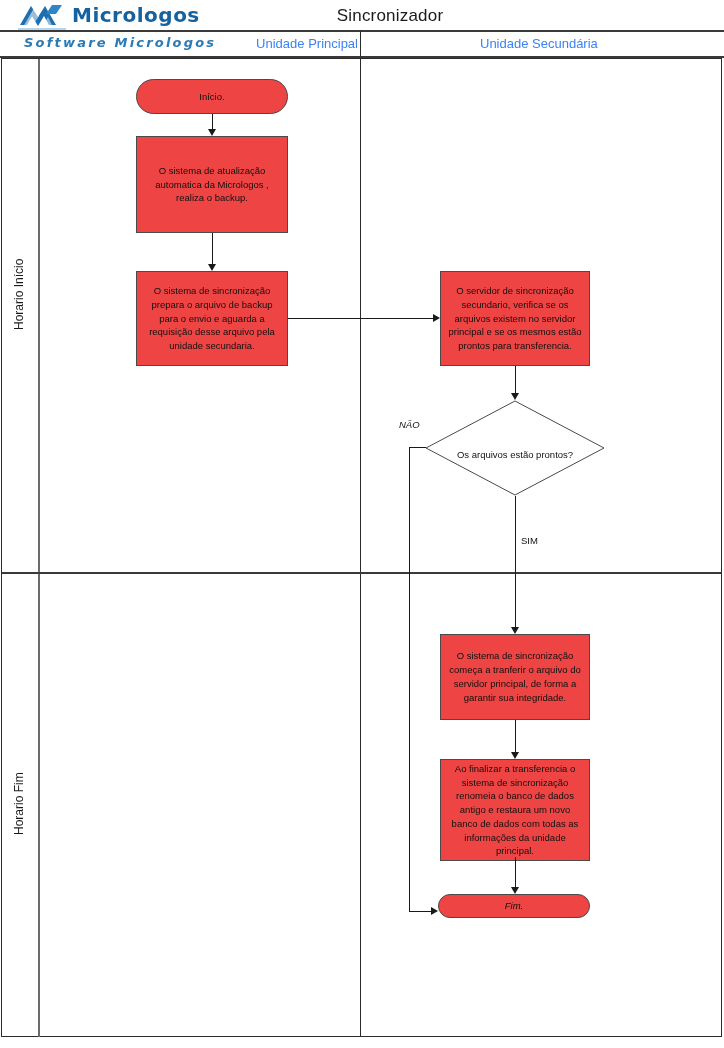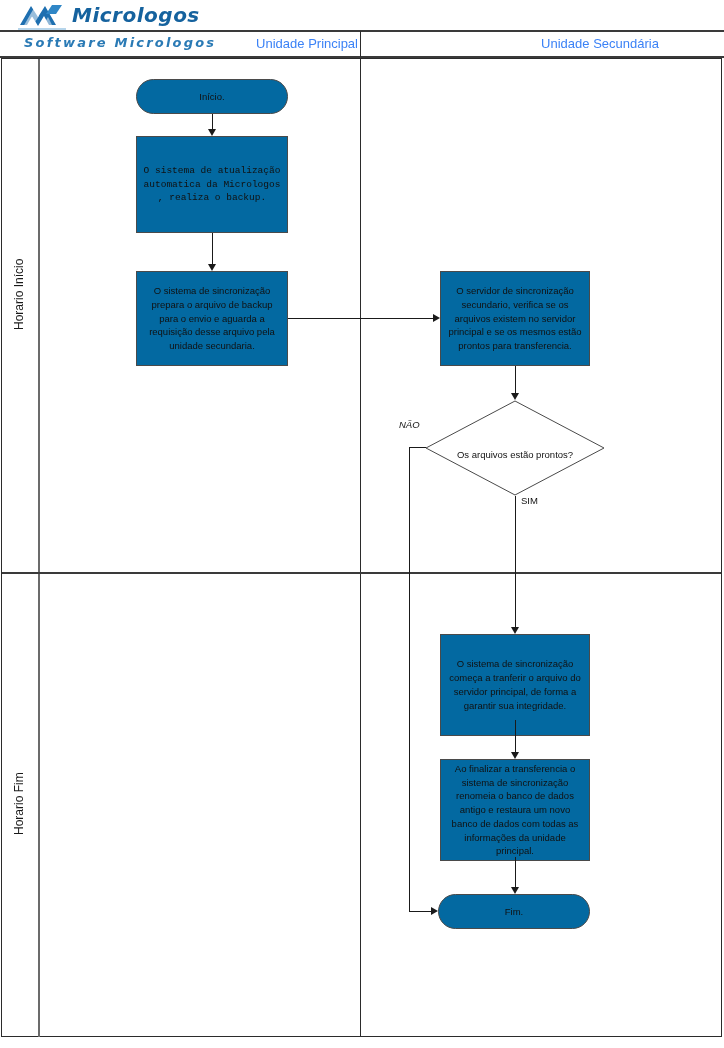--- a/index.html
+++ b/index.html
@@ -42,21 +42,20 @@
   .logo-mark {
     position: absolute;
     left: 0; top: 1px;
     width: 48px; height: 27px;
   }
   .logo-word {
     position: absolute;
     left: 54px; top: 1px;
     font-family: "DejaVu Sans", sans-serif;
     font-weight: bold;
-    font-style: italic;
     font-size: 20px;
     letter-spacing: .5px;
     color: #15629e;
     white-space: nowrap;
   }
   .logo-sub {
     position: absolute;
     left: 24px; top: 35px;
     font-family: "DejaVu Sans", sans-serif;
     font-weight: bold;
@@ -79,21 +78,21 @@
     background: #3a3a3a;
   }
   .lane-hdr {
     position: absolute;
     top: 36px;
     font-size: 13px;
     color: #3b82f6;
     white-space: nowrap;
   }
   .lane-hdr-main  { left: 238px; width: 120px; text-align: right; }
-  .lane-hdr-sec   { left: 480px; width: 240px; text-align: center; }
+  .lane-hdr-sec   { left: 480px; width: 240px; text-align: left; }
 
   
   .frame {
     position: absolute;
     left: 1px; top: 58px;
     width: 721px; height: 979px;
     border: 1px solid #2b2b2b;
     box-sizing: border-box;
   }
   .vline {
@@ -116,21 +115,21 @@
     white-space: nowrap;
     transform: rotate(-90deg);
     transform-origin: center center;
   }
 
   
   .node {
     position: absolute;
     box-sizing: border-box;
     border: 1px solid #4a4a4a;
-    background: #0369a1;
+    background: #ef4444;
     display: flex;
     align-items: center;
     justify-content: center;
     text-align: center;
     font-size: 9.5px;
     line-height: 1.45;
     color: #111111;
     padding: 3px 6px;
   }
   .node.term {
@@ -194,20 +193,21 @@
         <path d="M2 22 L13 3 L20 14 L27 3 L38 22 L31 22 L26 13 L20 23 L14 13 L9 22 Z" fill="#1e6fb0"></path>
         <path d="M5 24 L16 5 L21 13 L17 19 L14 13 L9 24 Z" fill="#ffffff" opacity="0.55"></path>
         <path d="M24 24 L30 14 L35 24 Z" fill="#ffffff" opacity="0.5"></path>
         <path d="M34 2 L44 2 L38 11 L28 11 Z" fill="#2f86c6"></path>
         <path d="M0 25 L48 25 L48 27 L0 27 Z" fill="#2f86c6" opacity="0.35"></path>
       </svg>
       <div class="logo-word">Micrologos</div>
     </div>
     <div class="logo-sub">Software Micrologos</div>
 
+    <div class="hdr-title">Sincronizador</div>
 
     <div class="hdr-rule-top"></div>
     <div class="hdr-rule-bot"></div>
 
     <div class="lane-hdr lane-hdr-main">Unidade Principal</div>
     <div class="lane-hdr lane-hdr-sec">Unidade Secundária</div>
   </div>
 
   <div class="vline vline-dark" style="left:360px; top:31px; height:26px;"></div>
 
@@ -219,66 +219,66 @@
 
   <div class="hline" style="left:2px; top:572px; width:719px;"></div>
 
   <div class="row-label" style="left:1px; top:305px;">Horario Início</div>
   <div class="row-label" style="left:1px; top:810px;">Horario Fim</div>
 
   <div class="node term" style="left:136px; top:79px; width:152px; height:35px;">
     <span>Início.</span>
   </div>
 
-  <div class="node proc" style="left:136px; top:136px; width:152px; height:97px;font-family:Liberation Mono, monospace;">
+  <div class="node proc" style="left:136px; top:136px; width:152px; height:97px;">
     <span>O sistema de atualização automatica da Micrologos , realiza o backup.</span>
   </div>
 
   <div class="node proc" style="left:440px; top:271px; width:150px; height:95px;">
     <span>O servidor de sincronização secundario, verifica se os arquivos existem no servidor principal e se os mesmos estão prontos para transferencia.</span>
   </div>
 
   <div class="node proc" style="left:136px; top:271px; width:152px; height:95px;">
     <span>O sistema de sincronização prepara o arquivo de backup para o envio e aguarda a requisição desse arquivo pela unidade secundaria.</span>
   </div>
 
   <div class="diamond-wrap" style="left:425px; top:400px; width:180px; height:96px;">
     <svg width="180" height="96" viewBox="0 0 180 96">
       <polygon points="90,1 179,48 90,95 1,48" fill="#ffffff" stroke="#4a4a4a" stroke-width="1"></polygon>
     </svg>
     <div class="diamond-label">Os arquivos estão prontos?</div>
   </div>
 
-  <div class="node proc" style="left:440px; top:634px; width:150px; height:102px;">
+  <div class="node proc" style="left:440px; top:634px; width:150px; height:86px;">
     <span>O sistema de sincronização começa a tranferir o arquivo do servidor principal, de forma a garantir sua integridade.</span>
   </div>
 
   <div class="node proc" style="left:440px; top:759px; width:150px; height:102px;">
     <span>Ao finalizar a transferencia o sistema de sincronização renomeia o banco de dados antigo e restaura um novo banco de dados com todas as informações da unidade principal.</span>
   </div>
 
-  <div class="node term" style="left:438px; top:894px; width:152px; height:35px;">
+  <div class="node term" style="left:438px; top:894px; width:152px; height:24px;font-style:italic;">
     <span>Fim.</span>
   </div>
 
   <div class="conn conn-v" style="left:212px; top:114px; height:15px;"></div>
   <div class="arrow-d" style="left:208px; top:129px;"></div>
 
   <div class="conn conn-v" style="left:212px; top:233px; height:31px;"></div>
   <div class="arrow-d" style="left:208px; top:264px;"></div>
 
   <div class="conn conn-h" style="left:288px; top:318px; width:145px;"></div>
   <div class="arrow-r" style="left:433px; top:314px;"></div>
 
   <div class="conn conn-v" style="left:515px; top:366px; height:27px;"></div>
   <div class="arrow-d" style="left:511px; top:393px;"></div>
 
   <div class="conn conn-v" style="left:515px; top:496px; height:131px;"></div>
   <div class="arrow-d" style="left:511px; top:627px;"></div>
-  <div class="edge-label" style="left:521px; top:495px;">SIM</div>
+  <div class="edge-label" style="left:521px; top:535px;">SIM</div>
 
   <div class="conn conn-h" style="left:409px; top:447px; width:17px;"></div>
   <div class="conn conn-v" style="left:409px; top:447px; height:465px;"></div>
   <div class="conn conn-h" style="left:409px; top:911px; width:24px;"></div>
   <div class="arrow-r" style="left:431px; top:907px;"></div>
   <div class="edge-label" style="left:399px; top:419px;font-style:italic;">NÃO</div>
 
   <div class="conn conn-v" style="left:515px; top:720px; height:32px;"></div>
   <div class="arrow-d" style="left:511px; top:752px;"></div>
 

